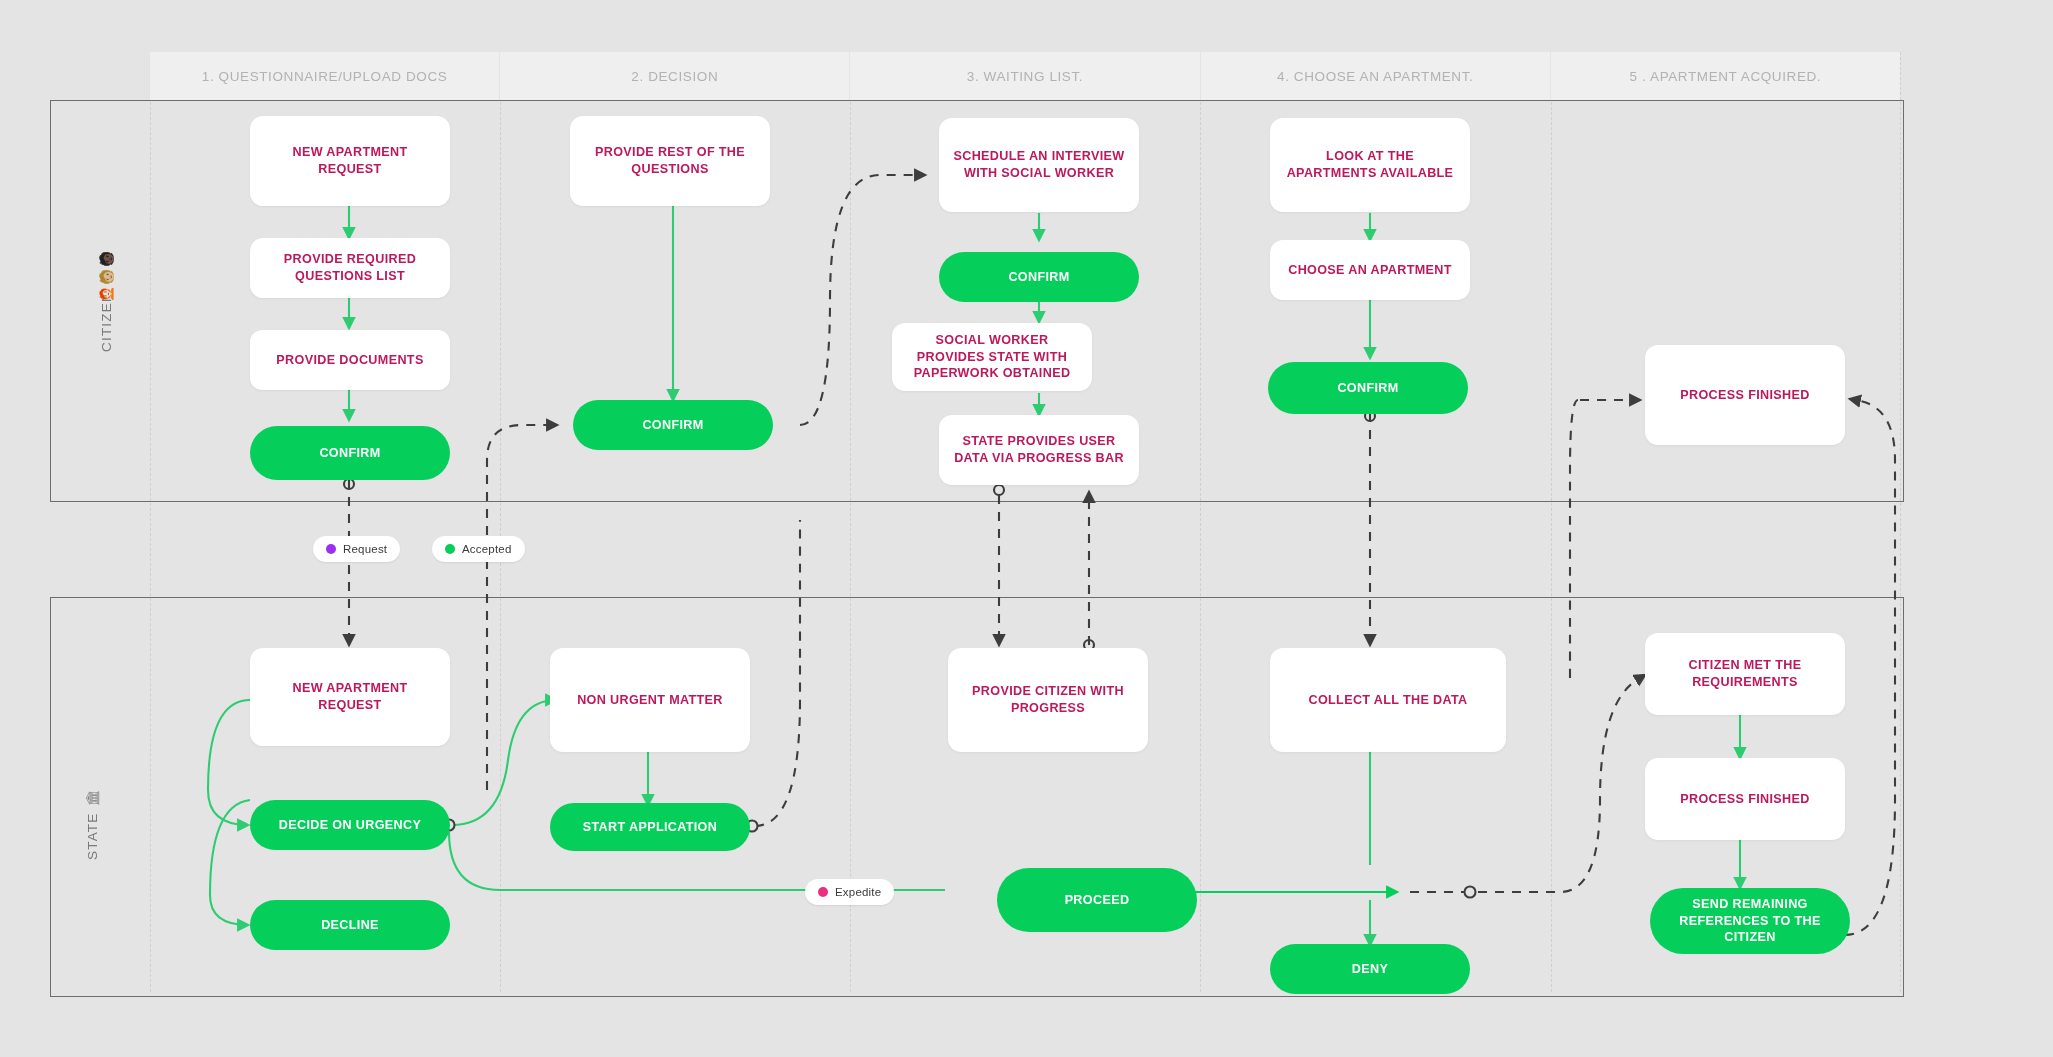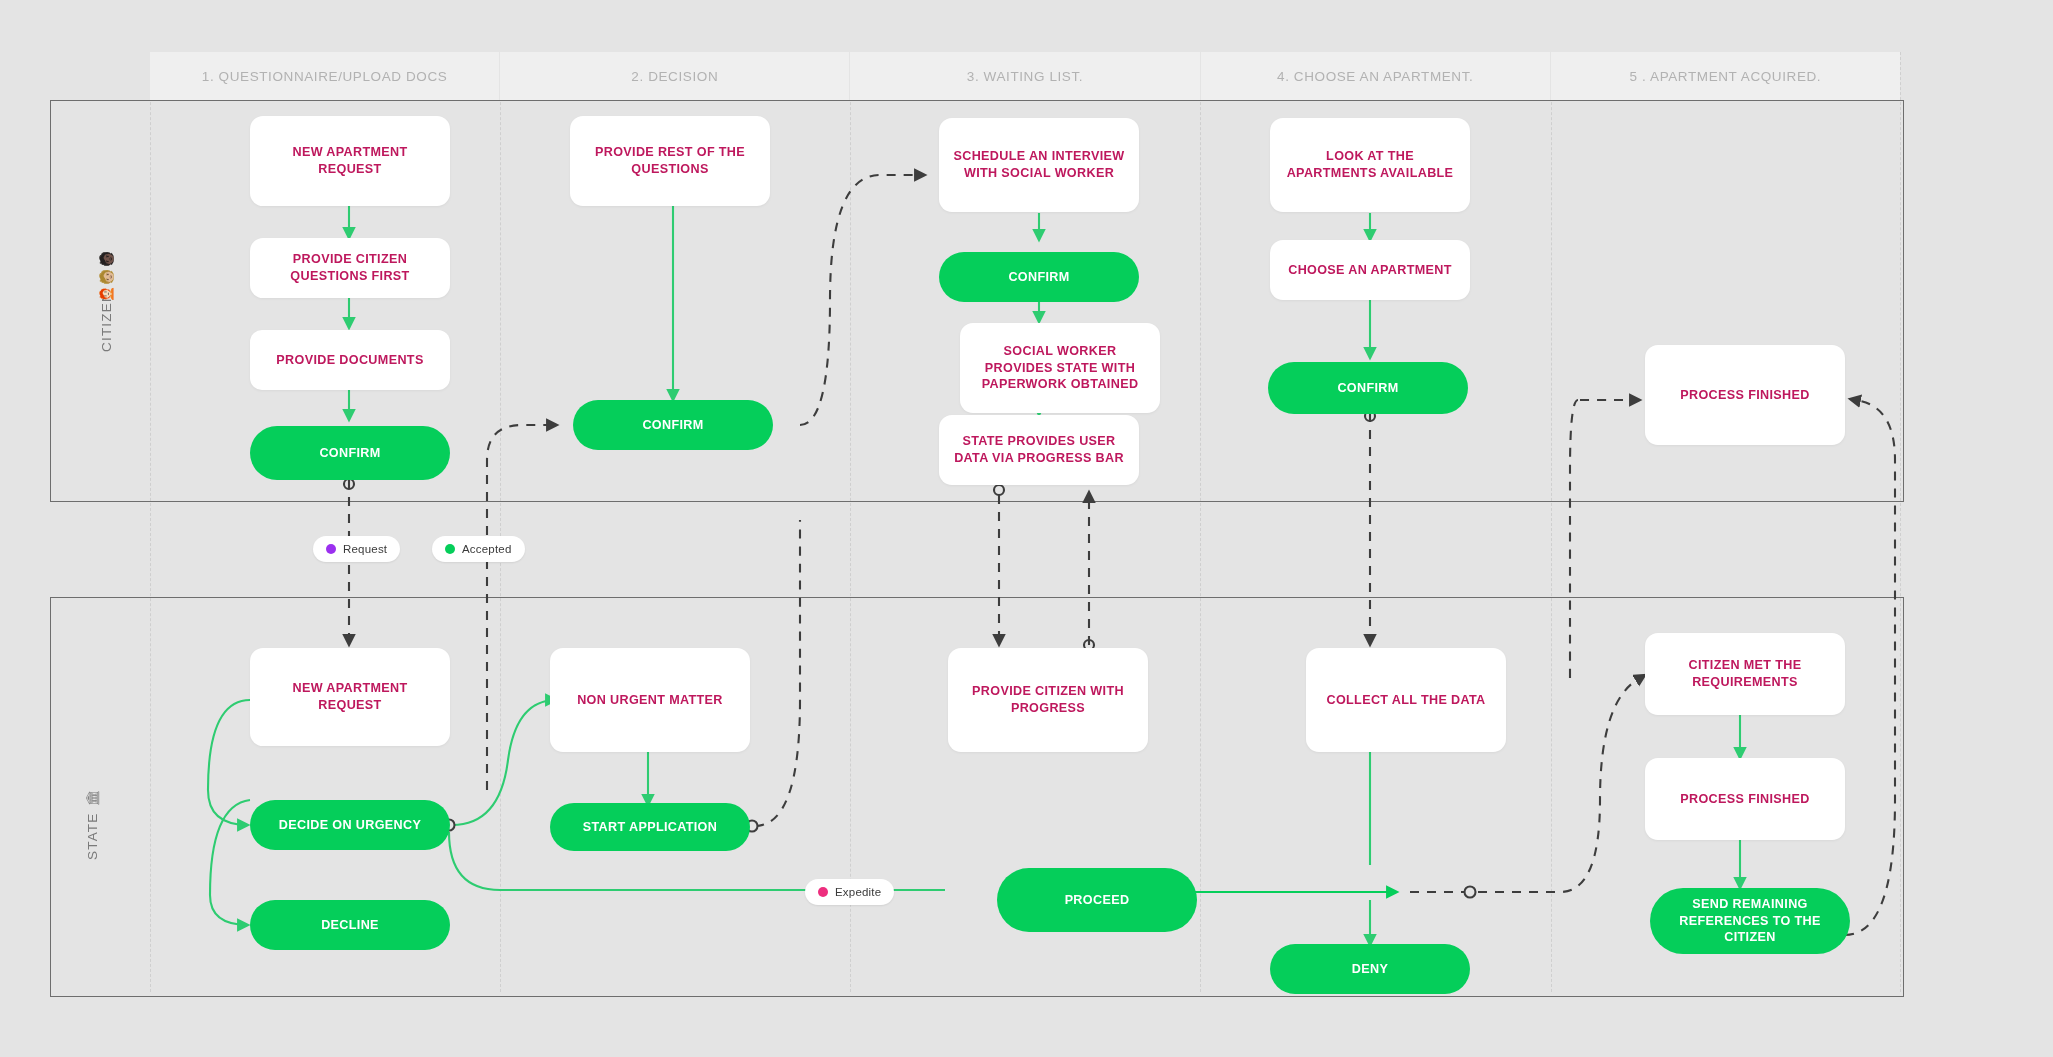--- a/index.html
+++ b/index.html
@@ -159,21 +159,21 @@
 
       <path d="M1580,400 Q1600,400 1610,400 L1640,400" stroke="#3d3d3d" stroke-dasharray="9,8" marker-end="url(#ad)"></path>
       <path d="M1570,678 Q1570,560 1570,470 Q1570,400 1578,400" stroke="#3d3d3d" stroke-dasharray="9,8"></path>
     </g>
   </svg>
 
   <div class="node card" style="left:250px;top:116px;width:200px;height:90px;">
     <span>NEW APARTMENT REQUEST</span>
   </div>
   <div class="node card" style="left:250px;top:238px;width:200px;height:60px;">
-    <span>PROVIDE CITIZEN QUESTIONS FIRST</span>
+    <span>PROVIDE REQUIRED QUESTIONS LIST</span>
   </div>
   <div class="node card" style="left:250px;top:330px;width:200px;height:60px;border-radius:12px;">
     <span>PROVIDE DOCUMENTS</span>
   </div>
   <div class="node pill" style="left:250px;top:426px;width:200px;height:54px;">
     <span>CONFIRM</span>
   </div>
 
   <div class="node card" style="left:570px;top:116px;width:200px;height:90px;">
     <span>PROVIDE REST OF THE QUESTIONS</span>
@@ -181,21 +181,21 @@
   <div class="node pill" style="left:573px;top:400px;width:200px;height:50px;">
     <span>CONFIRM</span>
   </div>
 
   <div class="node card" style="left:939px;top:118px;width:200px;height:94px;">
     <span>SCHEDULE AN INTERVIEW WITH SOCIAL WORKER</span>
   </div>
   <div class="node pill" style="left:939px;top:252px;width:200px;height:50px;">
     <span>CONFIRM</span>
   </div>
-  <div class="node card" style="left:960px;top:323px;width:200px;height:90px;text-align:center;">
+  <div class="node card" style="left:892px;top:323px;width:200px;height:68px;text-align:center;">
     <span>SOCIAL WORKER PROVIDES STATE WITH PAPERWORK OBTAINED</span>
   </div>
   <div class="node card" style="left:939px;top:415px;width:200px;height:70px;">
     <span>STATE PROVIDES USER DATA VIA PROGRESS BAR</span>
   </div>
 
   <div class="node card" style="left:1270px;top:118px;width:200px;height:94px;">
     <span>LOOK AT THE APARTMENTS AVAILABLE</span>
   </div>
   <div class="node card" style="left:1270px;top:240px;width:200px;height:60px;">
@@ -226,21 +226,21 @@
     <span>START APPLICATION</span>
   </div>
 
   <div class="node card" style="left:948px;top:648px;width:200px;height:104px;">
     <span>PROVIDE CITIZEN WITH PROGRESS</span>
   </div>
   <div class="node pill" style="left:997px;top:868px;width:200px;height:64px;justify-content:center;">
     <span>PROCEED</span>
   </div>
 
-  <div class="node card" style="left:1306px;top:648px;width:200px;height:104px;">
+  <div class="node card" style="left:1270px;top:648px;width:236px;height:104px;">
     <span>COLLECT ALL THE DATA</span>
   </div>
   <div class="node pill" style="left:1270px;top:944px;width:200px;height:50px;">
     <span>DENY</span>
   </div>
 
   <div class="node card" style="left:1645px;top:633px;width:200px;height:82px;">
     <span>CITIZEN MET THE REQUIREMENTS</span>
   </div>
   <div class="node card" style="left:1645px;top:758px;width:200px;height:82px;">

